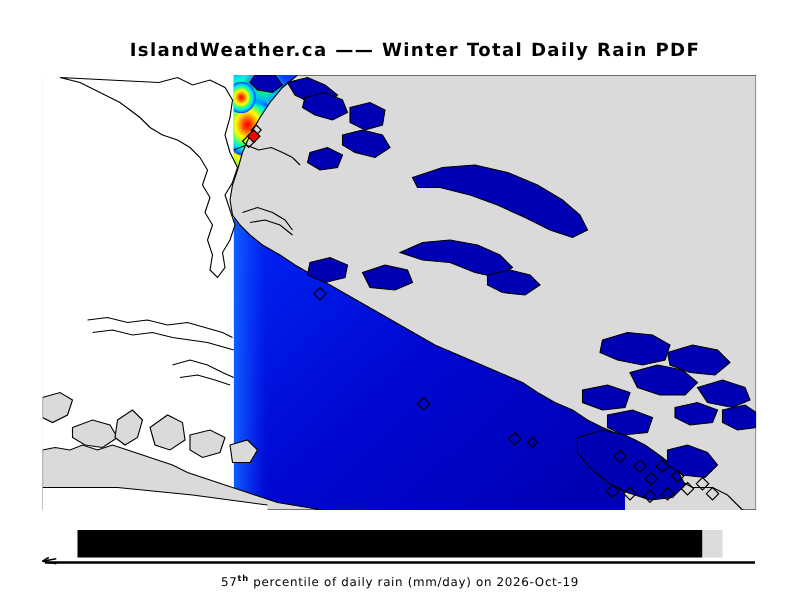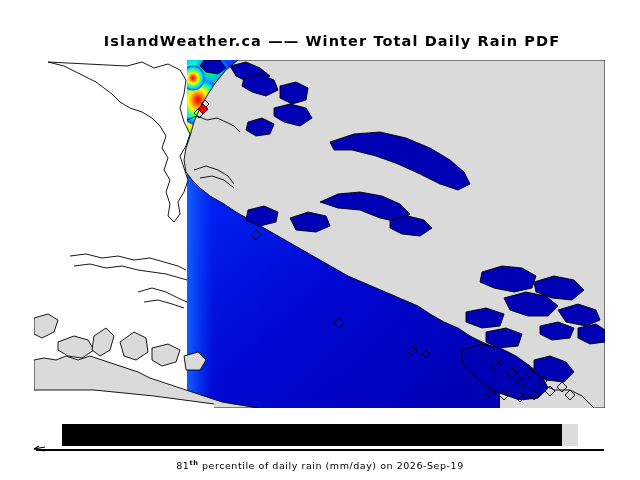--- a/index.html
+++ b/index.html
@@ -282,16 +282,16 @@
     <div id="colorbar"></div>
     <div id="colorbar-end"></div>
   </div>
   <div id="colorbar-rule"></div>
   <svg id="colorbar-arrow" viewBox="0 0 14 12">
     <path d="M13,3 L2,5 L13,7" fill="none" stroke="#000000" stroke-width="1.2"></path>
     <path d="M2,5 L7,2" fill="none" stroke="#000000" stroke-width="1.2"></path>
   </svg>
 
   <div id="caption">
-    <span>81</span><sup>th</sup><span> percentile of daily rain (mm/day) on 2026-Sep-19</span>
+    <span>57</span><sup>th</sup><span> percentile of daily rain (mm/day) on 2026-Oct-19</span>
   </div>
 
 </div>
 
 </body></html>

